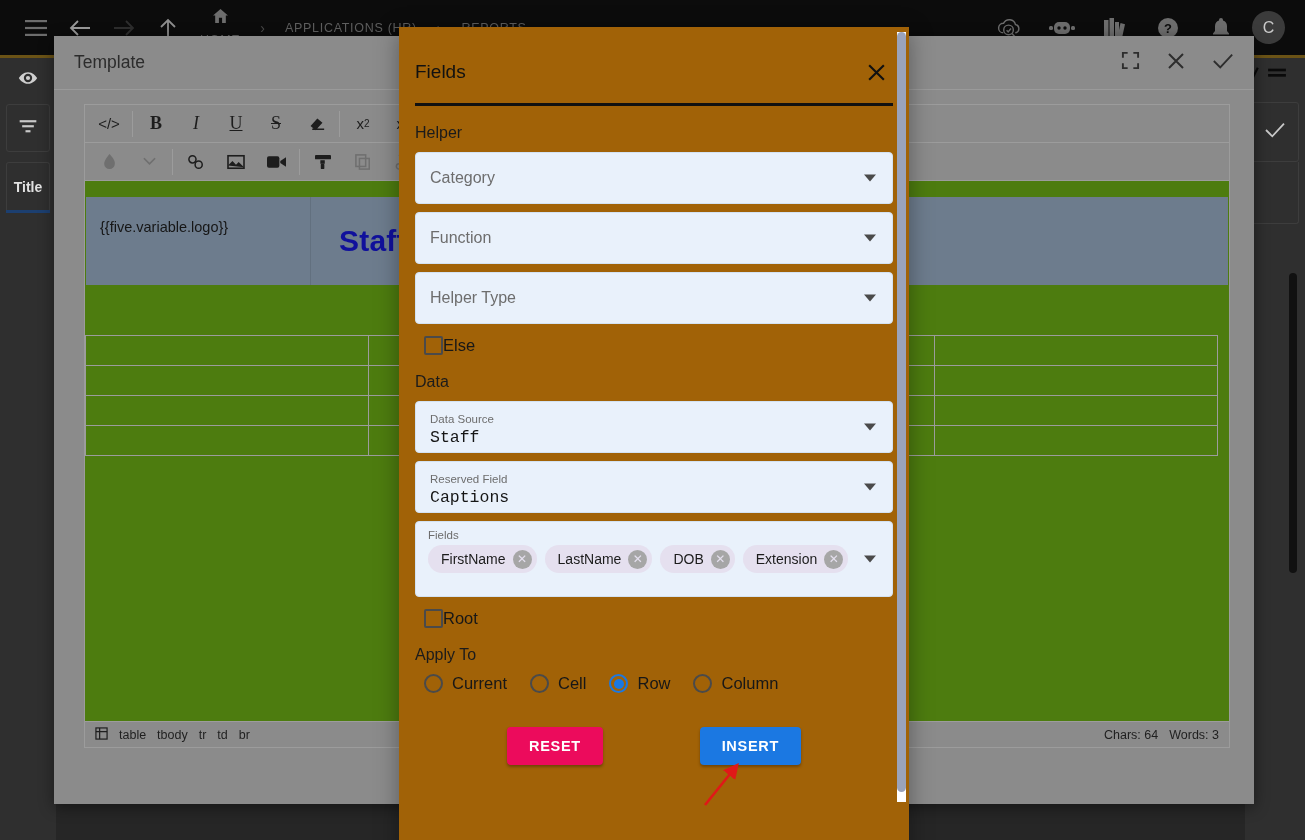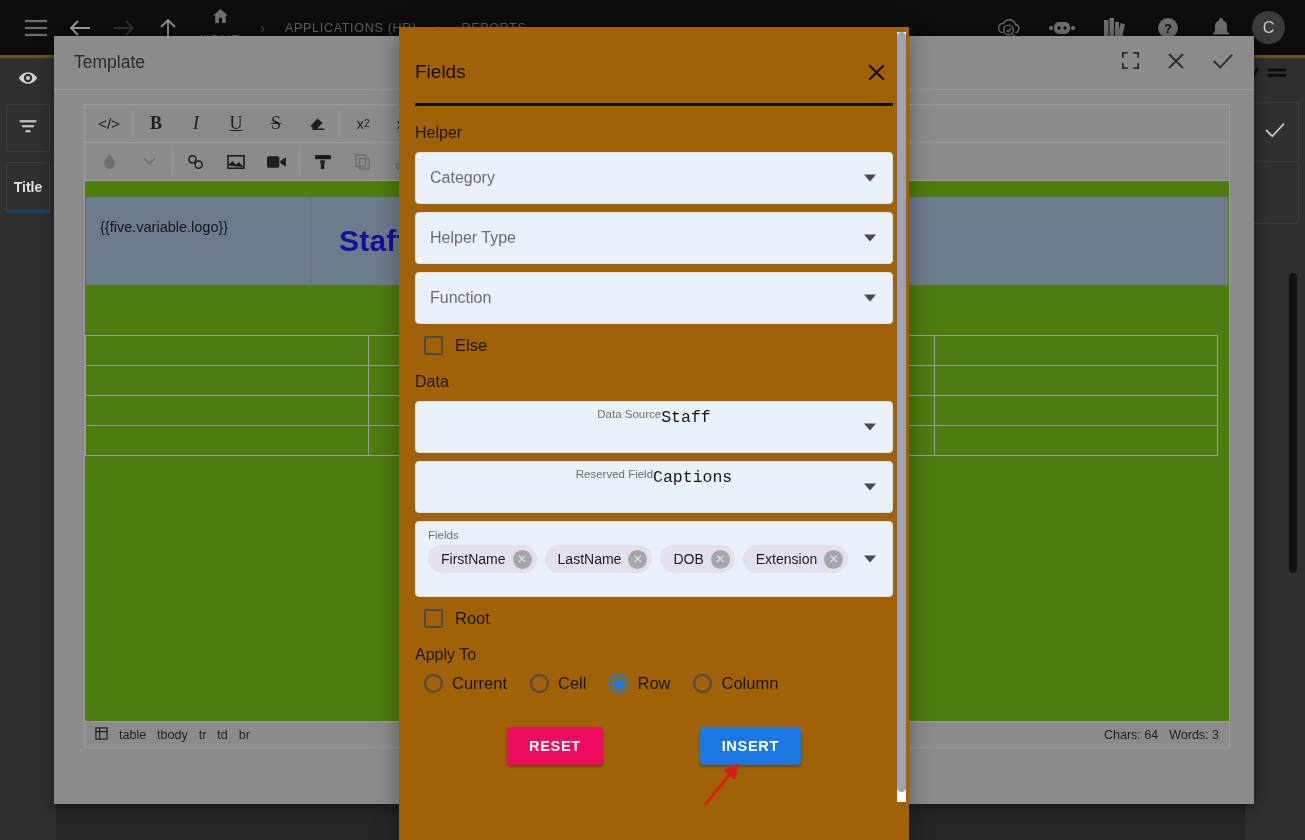--- a/index.html
+++ b/index.html
@@ -110,21 +110,21 @@
 
   .m-body { padding: 0 16px 0 16px; }
   .sec-label { font-size: 16px; color:#1b1b1b; margin: 18px 0 10px 0; }
 
   .field {
     background:#e9f1fb; border:1px solid #d3e2f2; border-radius: 4px;
     height: 52px; display:flex; align-items:center; padding: 0 14px;
     margin-bottom: 8px; position:relative; cursor:pointer;
   }
   .field .ph { font-size: 16px; color:#6d6d6d; }
-  .field.filled { flex-direction: row; align-items: flex-start; justify-content: center; padding-top:5px; }
+  .field.filled { flex-direction: column; align-items: flex-start; justify-content: center; padding-top:5px; }
   .field .flabel { font-size: 11.5px; color:#6d6d6d; line-height: 15px; }
   .field .fval { font-size: 16.5px; color:#161616; line-height: 21px; font-family: Liberation Mono, monospace; }
   .caret {
     position:absolute; right: 16px; top: 50%; transform: translateY(-50%);
     width:0; height:0; border-left:6px solid transparent; border-right:6px solid transparent;
     border-top: 7px solid #4a4a4a;
   }
 
   .chipfield {
     background:#e9f1fb; border:1px solid #d3e2f2; border-radius:4px;
@@ -134,21 +134,21 @@
   .chips { display:flex; flex-wrap:wrap; gap: 8px; }
   .chip {
     background:#e5e0ef; border-radius: 14px; height: 28px; display:flex; align-items:center;
     padding: 0 5px 0 13px; gap: 7px; font-size: 14px; color:#1c1c1c;
   }
   .chip-x {
     width: 19px; height:19px; border-radius:50%; background:#a6a6a6; color:#e5e0ef;
     display:flex; align-items:center; justify-content:center; font-size:12px; line-height:1; cursor:pointer;
   }
 
-  .cbrow { display:flex; align-items:flex-start; gap: 12px; margin: 12px 0 6px 9px; }
+  .cbrow { display:flex; align-items:flex-start; gap: 0; margin: 12px 0 6px 9px; }
   .cbox { width: 19px; height: 19px; border: 2px solid #4a4a4a; border-radius:2px; cursor:pointer; }
   .cbrow .lbl { font-size: 16.5px; color:#171717; }
 
   .radios { display:flex; align-items:center; gap: 10px; margin: 6px 0 0 9px; }
   .rgrp { display:flex; align-items:center; gap: 9px; margin-right: 13px; cursor:pointer; }
   .radio { width: 19px; height:19px; border-radius:50%; border:2px solid #4a4a4a;
            display:flex; align-items:center; justify-content:center; }
   .radio.on { border-color:#1b78e2; }
   .radio.on::after { content:""; width:10px; height:10px; border-radius:50%; background:#1b78e2; }
   .rgrp .lbl { font-size: 16.5px; color:#171717; }
@@ -488,25 +488,25 @@
 
       <div class="m-body">
 
         <div class="sec-label">Helper</div>
 
         <div class="field">
           <span class="ph">Category</span>
           <span class="caret"></span>
         </div>
         <div class="field">
+          <span class="ph">Function</span>
+          <span class="caret"></span>
+        </div>
+        <div class="field">
           <span class="ph">Helper Type</span>
-          <span class="caret"></span>
-        </div>
-        <div class="field">
-          <span class="ph">Function</span>
           <span class="caret"></span>
         </div>
 
         <div class="cbrow">
           <span class="cbox"></span>
           <span class="lbl">Else</span>
         </div>
 
         <div class="sec-label">Data</div>
 

